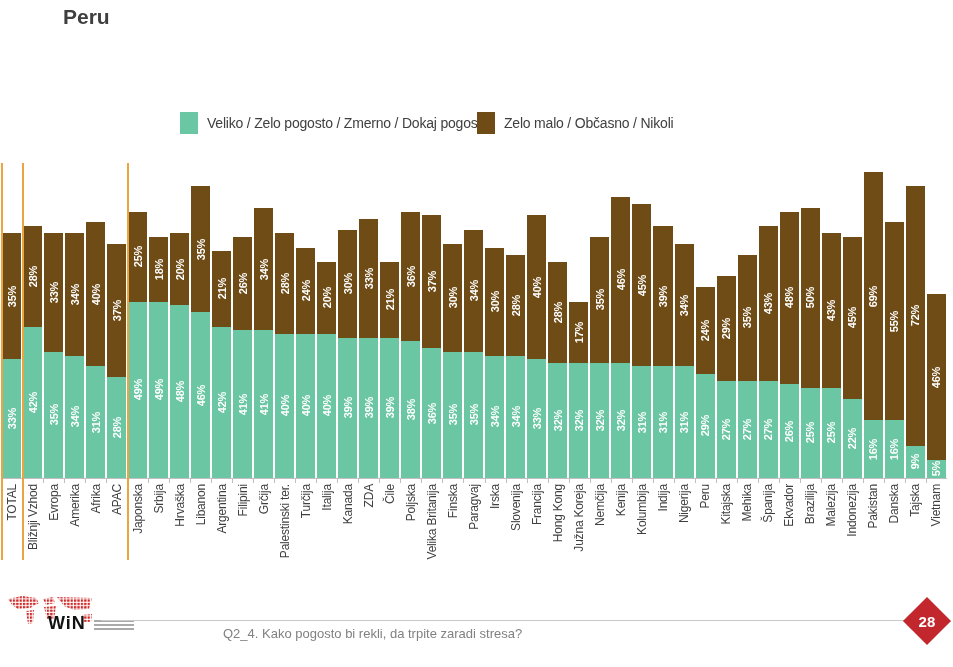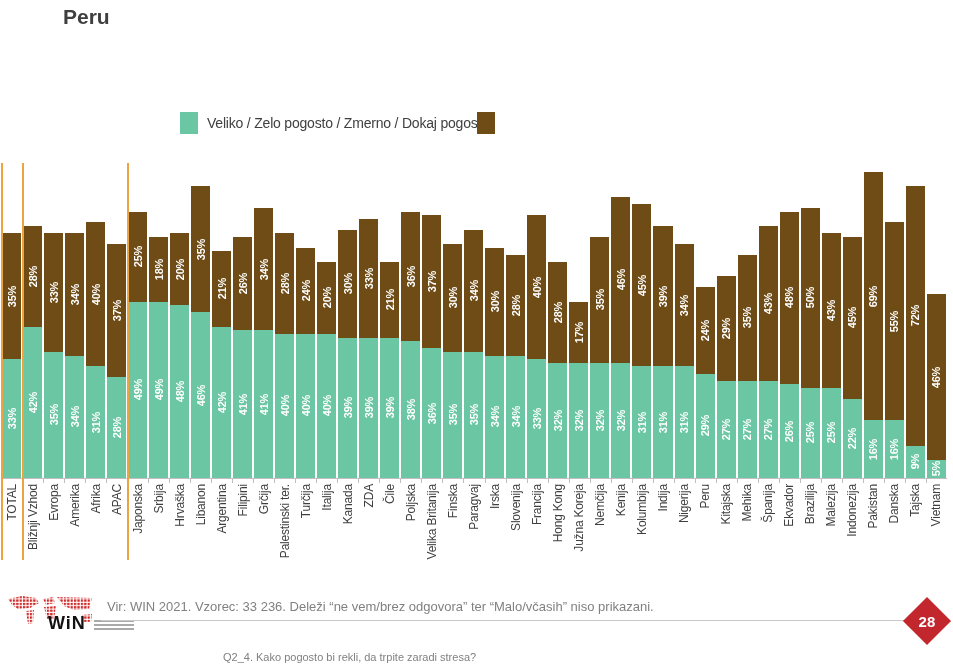--- a/index.html
+++ b/index.html
@@ -33,21 +33,21 @@
   .xcell span{writing-mode:vertical-rl;transform:rotate(180deg);white-space:nowrap;
               font-size:12px;color:#3f3f3f;letter-spacing:-.2px;}
 
   .sep{position:absolute;top:163px;width:1.5px;height:397px;background:#eba440;}
   .sep-0{left:1px;}
   .sep-1{left:22px;}
   .sep-2{left:127px;}
 
   .src-text{position:absolute;left:107px;top:599px;font-size:13px;color:#818181;}
   .divider{position:absolute;left:101px;top:620px;width:804px;height:1px;background:#c9c9c9;}
-  .question{position:absolute;left:223px;top:626px;font-size:11px;color:#818181;margin-top:25px;}
+  .question{position:absolute;left:223px;top:626px;font-size:13px;color:#818181;}
 
   .diamond{position:absolute;left:910px;top:604px;width:34px;height:34px;background:#c1272d;
            transform:rotate(45deg);display:flex;align-items:center;justify-content:center;}
   .diamond span{transform:rotate(-45deg);color:#fff;font-weight:bold;font-size:15px;}
 
   .logo{position:absolute;left:6px;top:596px;width:140px;height:55px;}
   .logo-map{position:absolute;left:0;top:0;}
   .logo-win{position:absolute;left:42px;top:17px;font-size:18px;font-weight:700;
             color:#111;letter-spacing:1px;}
   .logo-lines{position:absolute;left:88px;top:24px;display:flex;flex-direction:column;gap:2px;}
@@ -59,20 +59,21 @@
 <div class="page">
 
   <div class="title">Peru</div>
 
   <div class="legend-item legend-green">
     <span class="swatch" style="background: rgb(107, 199, 163);"></span>
     <span class="legend-label">Veliko / Zelo pogosto / Zmerno / Dokaj pogosto</span>
   </div>
   <div class="legend-item legend-brown">
     <span class="swatch" style="background: rgb(111, 75, 22);"></span>
+    <span class="legend-label">Zelo malo / Občasno / Nikoli</span>
   </div>
 
   <div class="plot">
       <div class="slot">
         <div class="seg" style="background: rgb(111, 75, 22); height: 126px;">
           <span>35%</span>
         </div>
         <div class="seg" style="background: rgb(107, 199, 163); height: 118.8px;">
           <span>33%</span>
         </div>
@@ -588,21 +589,20 @@
       <path d="M76,19 L86,18 L85,26 L77,26 Z" fill="url(#dots)"></path>
     </svg>
     <div class="logo-win">WiN</div>
     <div class="logo-lines">
         <i></i>
         <i></i>
         <i></i>
       </div>
   </div>
 
-  <div class="src-text">Vir: WIN 2021. Vzorec: 33 236. Deleži “ne vem/brez odgovora” ter “Malo/včasih” niso prikazani.</div>
   <div class="divider"></div>
   <div class="question">Q2_4. Kako pogosto bi rekli, da trpite zaradi stresa?</div>
 
   <div class="diamond">
     <span>28</span>
   </div>
 
 </div>
 
 </body></html>

